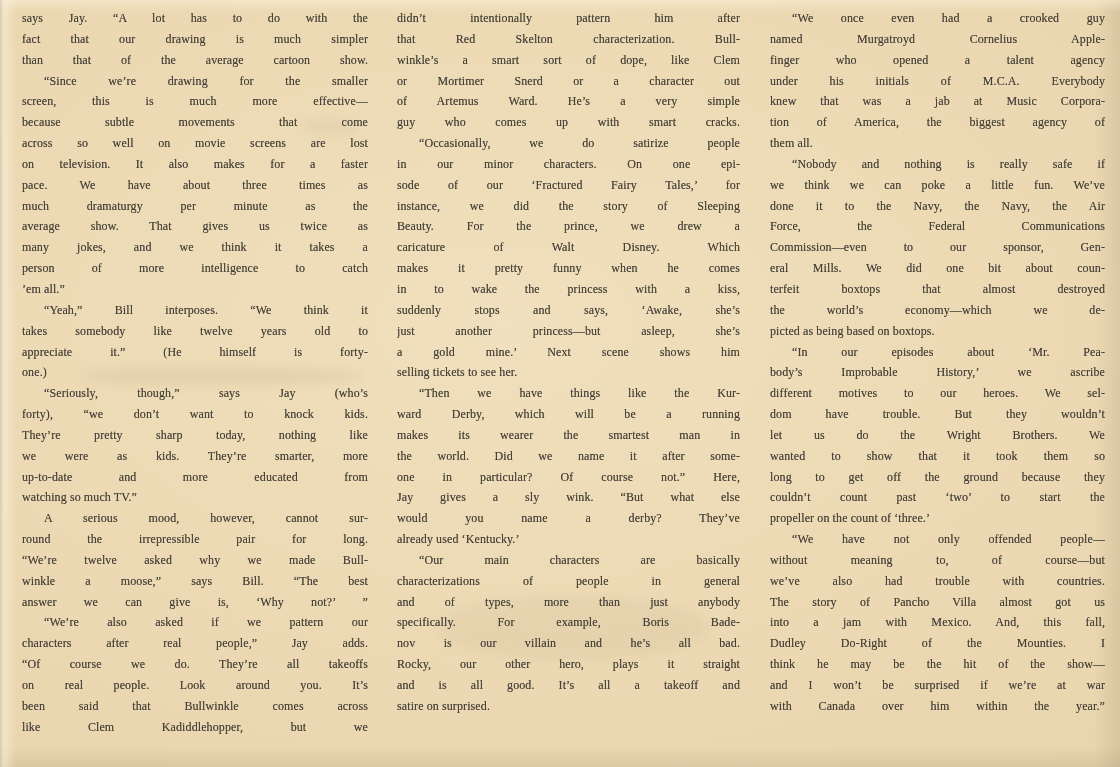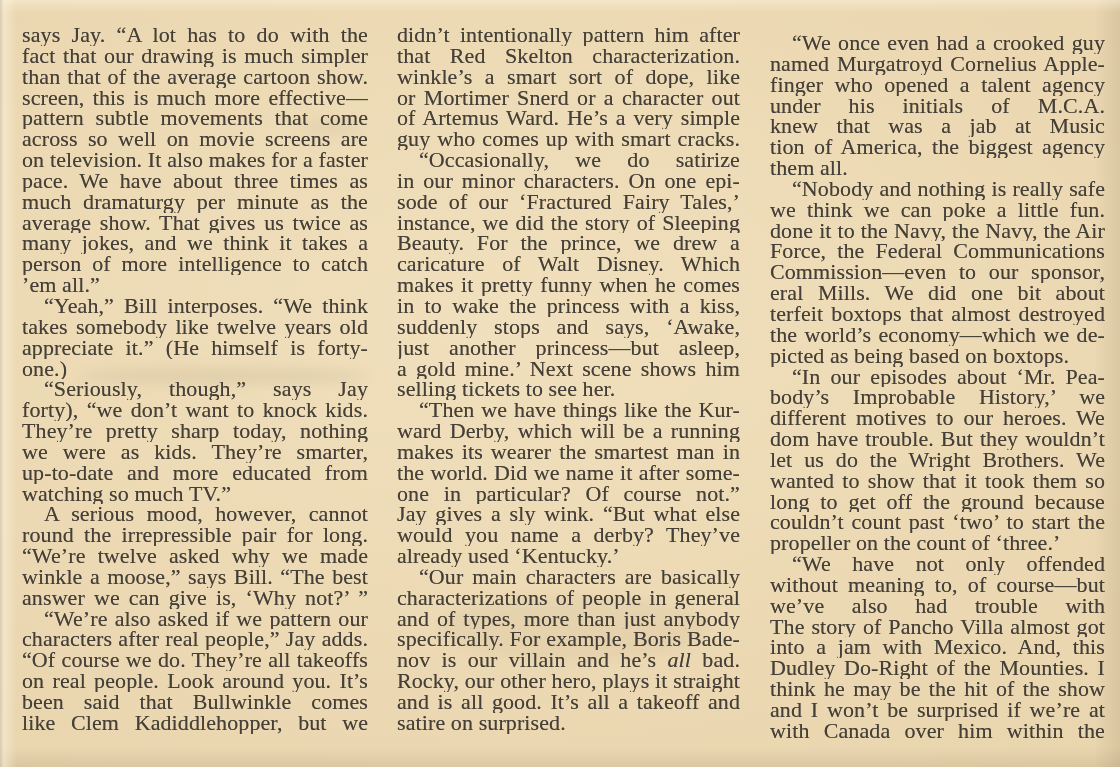--- a/index.html
+++ b/index.html
@@ -12,58 +12,59 @@
       linear-gradient(90deg, rgba(253,244,226,.55) 2px, rgba(253,244,226,0) 16px),
       linear-gradient(180deg, rgba(252,242,222,.50) 0px, rgba(252,242,222,0) 12px),
       linear-gradient(270deg, rgba(112,96,70,.14) 0px, rgba(112,96,70,0) 26px),
       linear-gradient(0deg, rgba(112,96,70,.12) 0px, rgba(112,96,70,0) 20px),
       radial-gradient(130% 115% at 45% 42%, rgba(248,233,203,.55), rgba(248,233,203,0) 70%),
       #e8d4ac;
     font-family:"Liberation Serif","DejaVu Serif",serif;
     color:#443f38;
   }
   .col{
-    position:absolute; top:25px;
-    font-size:22px;
+    position:absolute; top:8px;
+    font-size:12px;
   }
   .col-left{left:22px;width:346px;}
   .col-mid{left:397px;width:343px;}
-  .col-right{left:770px;width:335px;margin-top:8px;}
+  .col-right{left:770px;width:335px;}
   .line{
     height:20.85px; line-height:20.85px;
     text-align:justify; text-align-last:justify;
     overflow:hidden;
     letter-spacing:.1px;
     text-shadow:0 0 .5px rgba(64,58,46,.55);
   }
   .line.indent{text-indent:22px;}
   .line.end{text-align-last:left;}
-  .em{font-style:italic;}
+  .em{}
   .smudge{
     position:absolute; border-radius:50%;
     background:rgba(118,98,66,.10);
     filter:blur(6px); pointer-events:none;
   }
   .smudge.s1{left:78px;top:368px;width:290px;height:16px;}
   .smudge.s2{left:438px;top:596px;width:270px;height:64px;background:rgba(118,98,66,.06);}
   .smudge.s3{left:300px;top:120px;width:60px;height:14px;background:rgba(118,98,66,.07);}
 </style>
 </head>
 <body>
 
 <div class="page">
   <div class="smudge s1"></div>
   <div class="smudge s2"></div>
   <div class="smudge s3"></div>
   <div class="col col-left">
       <div class="line">says Jay. “A lot has to do with the</div>
       <div class="line">fact that our drawing is much simpler</div>
       <div class="line">than that of the average cartoon show.</div>
+      <div class="line indent">“Since we’re drawing for the smaller</div>
       <div class="line">screen, this is much more effective—</div>
-      <div class="line">pattern subtle movements that come</div>
+      <div class="line">because subtle movements that come</div>
       <div class="line">across so well on movie screens are lost</div>
       <div class="line">on television. It also makes for a faster</div>
       <div class="line">pace. We have about three times as</div>
       <div class="line">much dramaturgy per minute as the</div>
       <div class="line">average show. That gives us twice as</div>
       <div class="line">many jokes, and we think it takes a</div>
       <div class="line">person of more intelligence to catch</div>
       <div class="line end">’em all.”</div>
       <div class="line indent">“Yeah,” Bill interposes. “We think it</div>
       <div class="line">takes somebody like twelve years old to</div>

